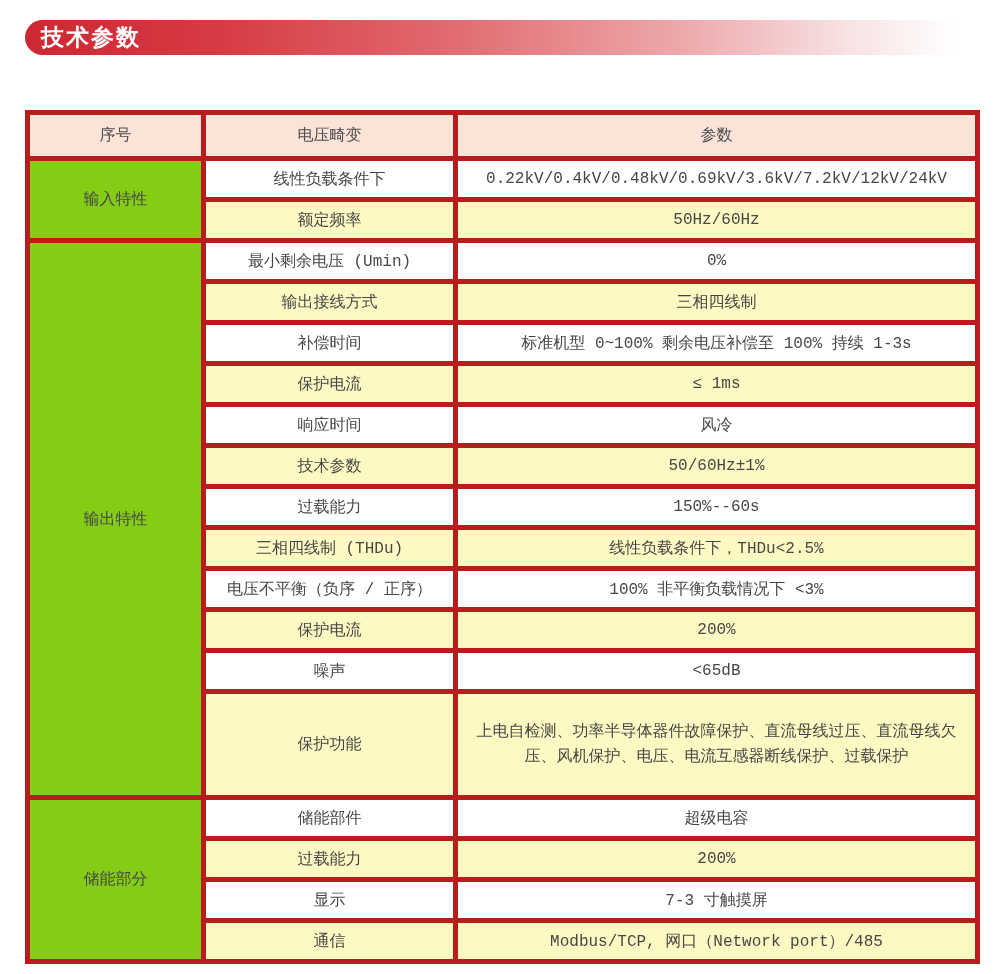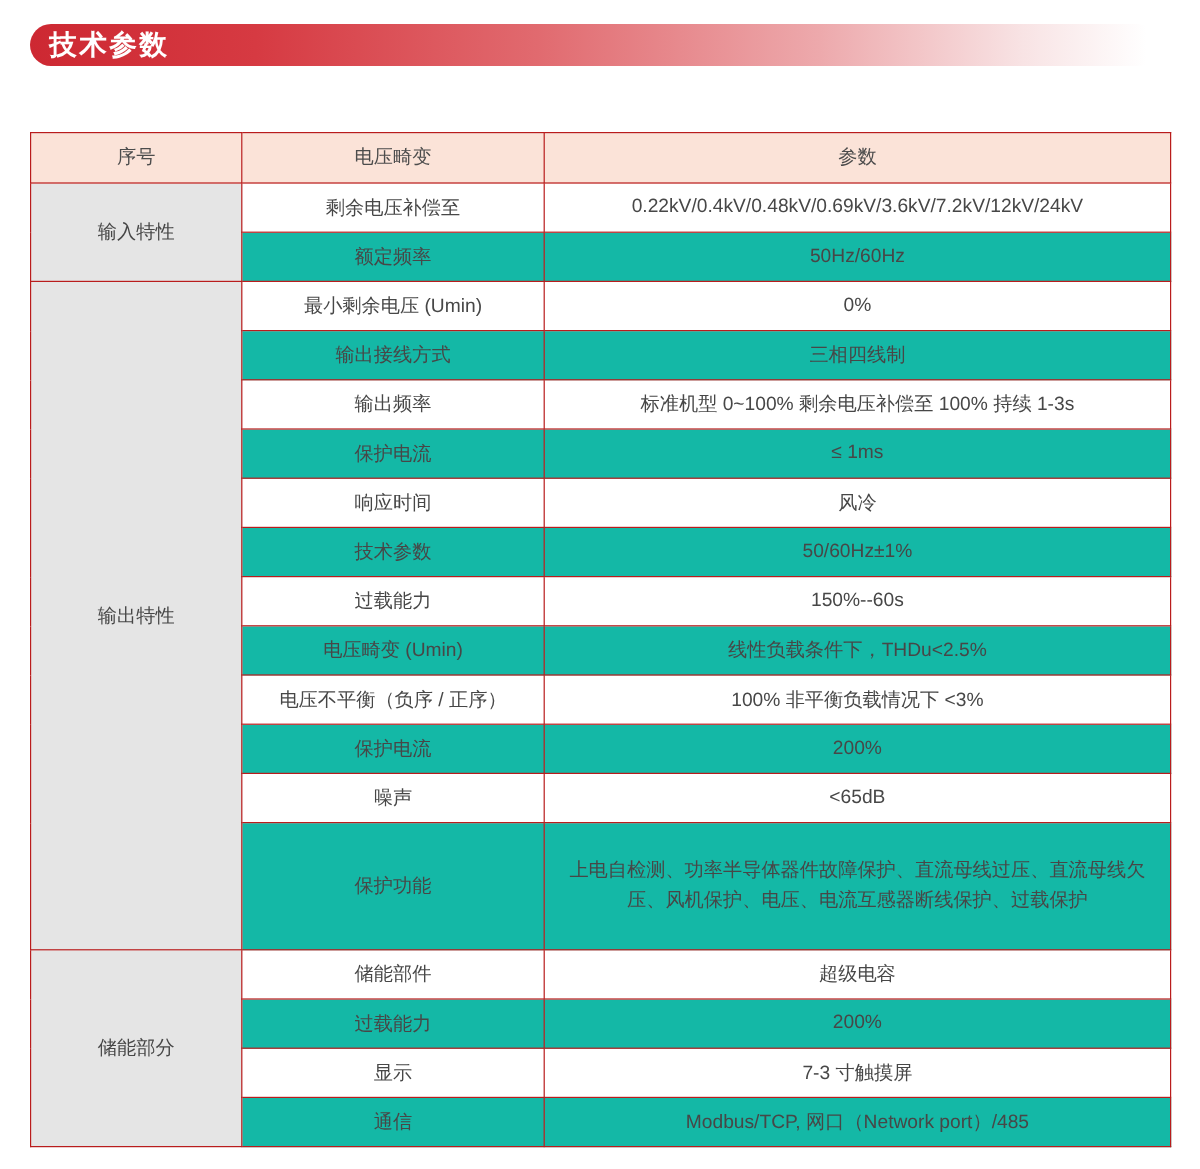--- a/index.html
+++ b/index.html
@@ -43,39 +43,40 @@
   
   table.spec {
     position: absolute;
     left: 25px;
     top: 110px;
     width: 950px;
     border-collapse: collapse;
     table-layout: fixed;
   }
   .spec th, .spec td {
-    border: 1px solid #b91c1c;
+    border: 5px solid #b91c1c;
     text-align: center;
     vertical-align: middle;
     font-size: 16px;
     color: #474747;
     font-weight: normal;
     padding: 0 8px;
     background: #ffffff;
+    font-family: Liberation Mono, monospace;
   }
   .spec th {
     background: #fbe3d8;
     height: 41px;
     color: #4c4c4c;
   }
   .spec tr { height: 41px; }
   .spec tr.tall { height: 106px; }
   .spec tr.alt td.label-cell,
-  .spec tr.alt td.value-cell { background: #14b8a6; }
-  .spec td.section-cell { background: #e5e5e5; }
+  .spec tr.alt td.value-cell { background: #fef9c3; }
+  .spec td.section-cell { background: #84cc16; }
   .spec tr.tall td.value-cell {
     line-height: 1.55;
     padding: 19px 14px;
   }
 </style>
 </head>
 <body>
 
 <div class="banner">
   <span class="banner-title">技术参数</span>
@@ -91,59 +92,59 @@
     <tr>
       <th>序号</th>
       <th>电压畸变</th>
       <th>参数</th>
     </tr>
   </thead>
   <tbody>
 
     <tr>
       <td class="section-cell" rowspan="2">输入特性</td>
-      <td class="label-cell">剩余电压补偿至</td>
+      <td class="label-cell">线性负载条件下</td>
       <td class="value-cell">0.22kV/0.4kV/0.48kV/0.69kV/3.6kV/7.2kV/12kV/24kV</td>
     </tr>
     <tr class="alt">
       <td class="label-cell">额定频率</td>
       <td class="value-cell">50Hz/60Hz</td>
     </tr>
 
     <tr>
       <td class="section-cell" rowspan="12">输出特性</td>
       <td class="label-cell">最小剩余电压 (Umin)</td>
       <td class="value-cell">0%</td>
     </tr>
     <tr class="alt">
       <td class="label-cell">输出接线方式</td>
       <td class="value-cell">三相四线制</td>
     </tr>
     <tr>
-      <td class="label-cell">输出频率</td>
+      <td class="label-cell">补偿时间</td>
       <td class="value-cell">标准机型 0~100% 剩余电压补偿至 100% 持续 1-3s</td>
     </tr>
     <tr class="alt">
       <td class="label-cell">保护电流</td>
       <td class="value-cell">≤ 1ms</td>
     </tr>
     <tr>
       <td class="label-cell">响应时间</td>
       <td class="value-cell">风冷</td>
     </tr>
     <tr class="alt">
       <td class="label-cell">技术参数</td>
       <td class="value-cell">50/60Hz±1%</td>
     </tr>
     <tr>
       <td class="label-cell">过载能力</td>
       <td class="value-cell">150%--60s</td>
     </tr>
     <tr class="alt">
-      <td class="label-cell">电压畸变 (Umin)</td>
+      <td class="label-cell">三相四线制 (THDu)</td>
       <td class="value-cell">线性负载条件下，THDu&lt;2.5%</td>
     </tr>
     <tr>
       <td class="label-cell">电压不平衡（负序 / 正序）</td>
       <td class="value-cell">100% 非平衡负载情况下 &lt;3%</td>
     </tr>
     <tr class="alt">
       <td class="label-cell">保护电流</td>
       <td class="value-cell">200%</td>
     </tr>

